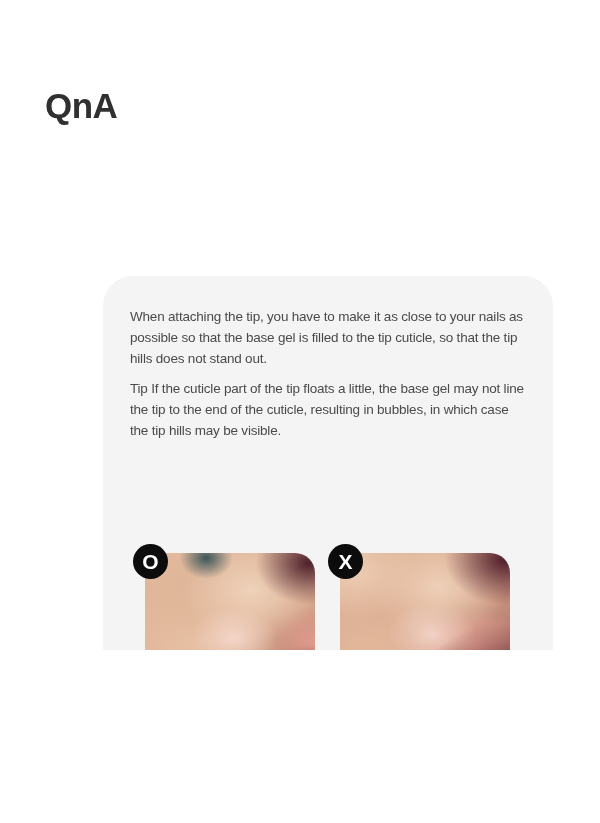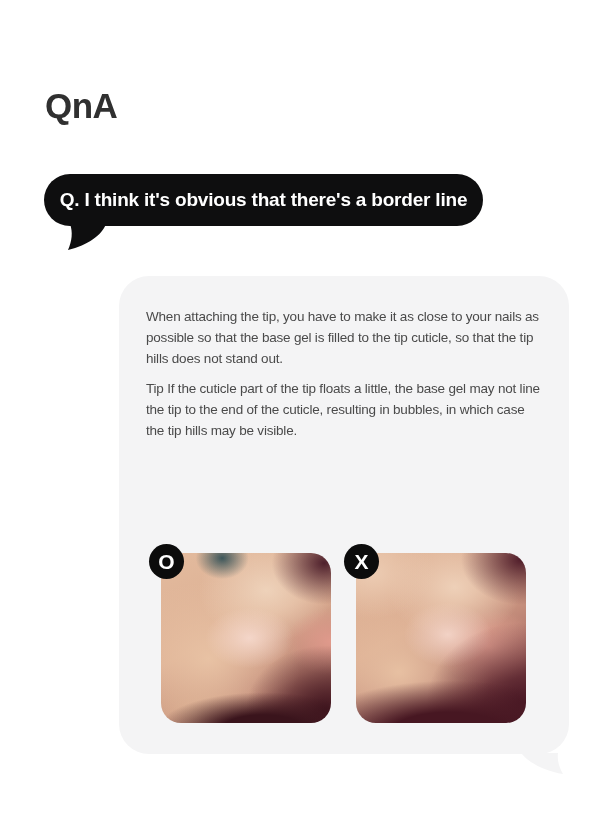--- a/index.html
+++ b/index.html
@@ -1,19 +1,19 @@
 <!DOCTYPE html>
 <html><head>
 <meta charset="utf-8">
 <style>
   html, body { margin: 0; padding: 0; background: #ffffff; }
   .page {
     position: relative;
     width: 600px;
-    height: 823px;
+    height: 650px;
     background: #ffffff;
     font-family: "Liberation Sans", sans-serif;
     overflow: hidden;
   }
   .heading {
     position: absolute;
     left: 45px;
     top: 86px;
     margin: 0;
     font-size: 35px;
@@ -44,21 +44,21 @@
   .q-tail {
     position: absolute;
     left: 22px;
     top: 50px;
     width: 42px;
     height: 26px;
   }
   
   .a-bubble {
     position: absolute;
-    left: 119px;
+    left: 103px;
     top: 276px;
     width: 450px;
     height: 478px;
     box-sizing: border-box;
     background: #f4f4f5;
     border-radius: 30px;
     padding: 30px 26px 0 27px;
   }
   .a-bubble p {
     margin: 0 0 9px 0;
@@ -138,26 +138,20 @@
       linear-gradient(150deg, #e2b99c 0%, #d9a98e 40%, #a96a63 75%, #5a2230 100%);
   }
 </style>
 </head>
 <body>
 
 <div class="page">
 
   <h1 class="heading">QnA</h1>
 
-  <div class="q-bubble">
-    <span class="q-text">Q. I think it's obvious that there's a border line</span>
-    <svg class="q-tail" viewBox="0 0 42 26" xmlns="http://www.w3.org/2000/svg">
-      <path d="M4 0 H40 C36 11 22 21 2 26 C6 17 7 8 4 0 Z" fill="#0e0e0f"></path>
-    </svg>
-  </div>
 
   <div class="a-bubble">
     <p>When attaching the tip, you have to make it as close to your nails as possible so that the base gel is filled to the tip cuticle, so that the tip hills does not stand out.</p>
     <p>Tip If the cuticle part of the tip floats a little, the base gel may not line the tip to the end of the cuticle, resulting in bubbles, in which case the tip hills may be visible.</p>
 
     <div class="examples">
       <figure class="example">
         <div class="badge">O</div>
         <div class="photo photo-o"></div>
       </figure>

